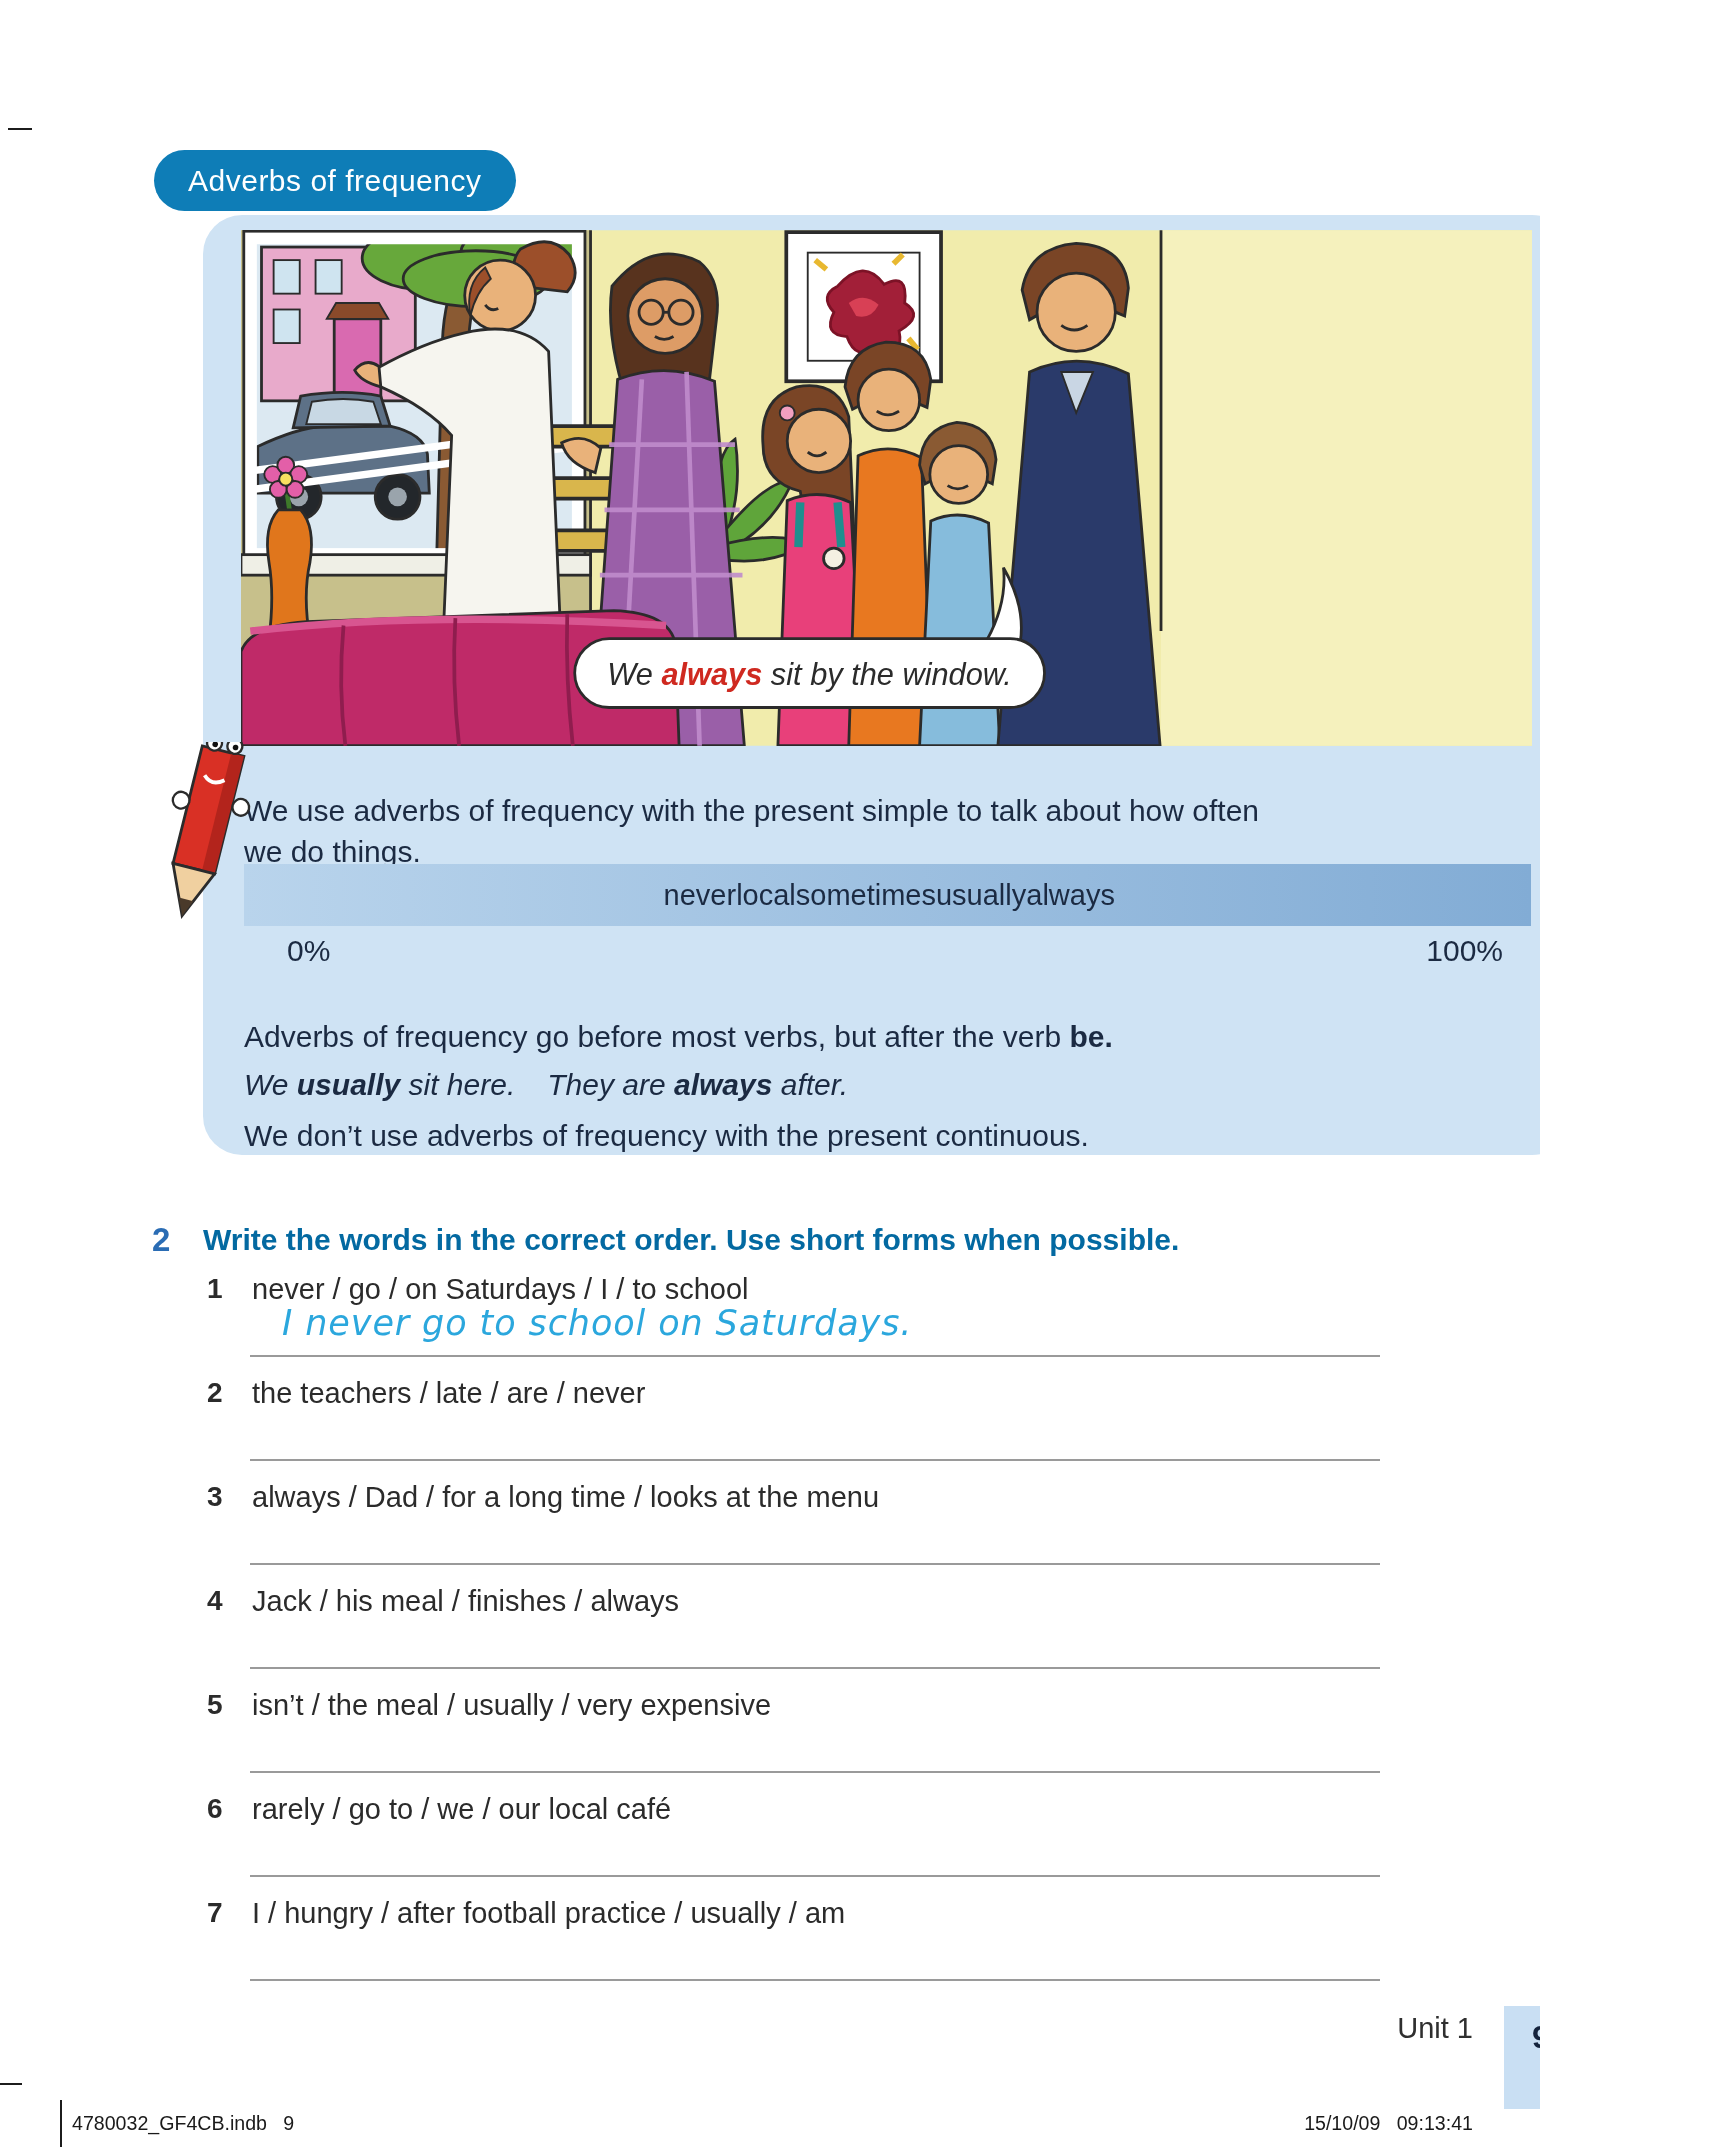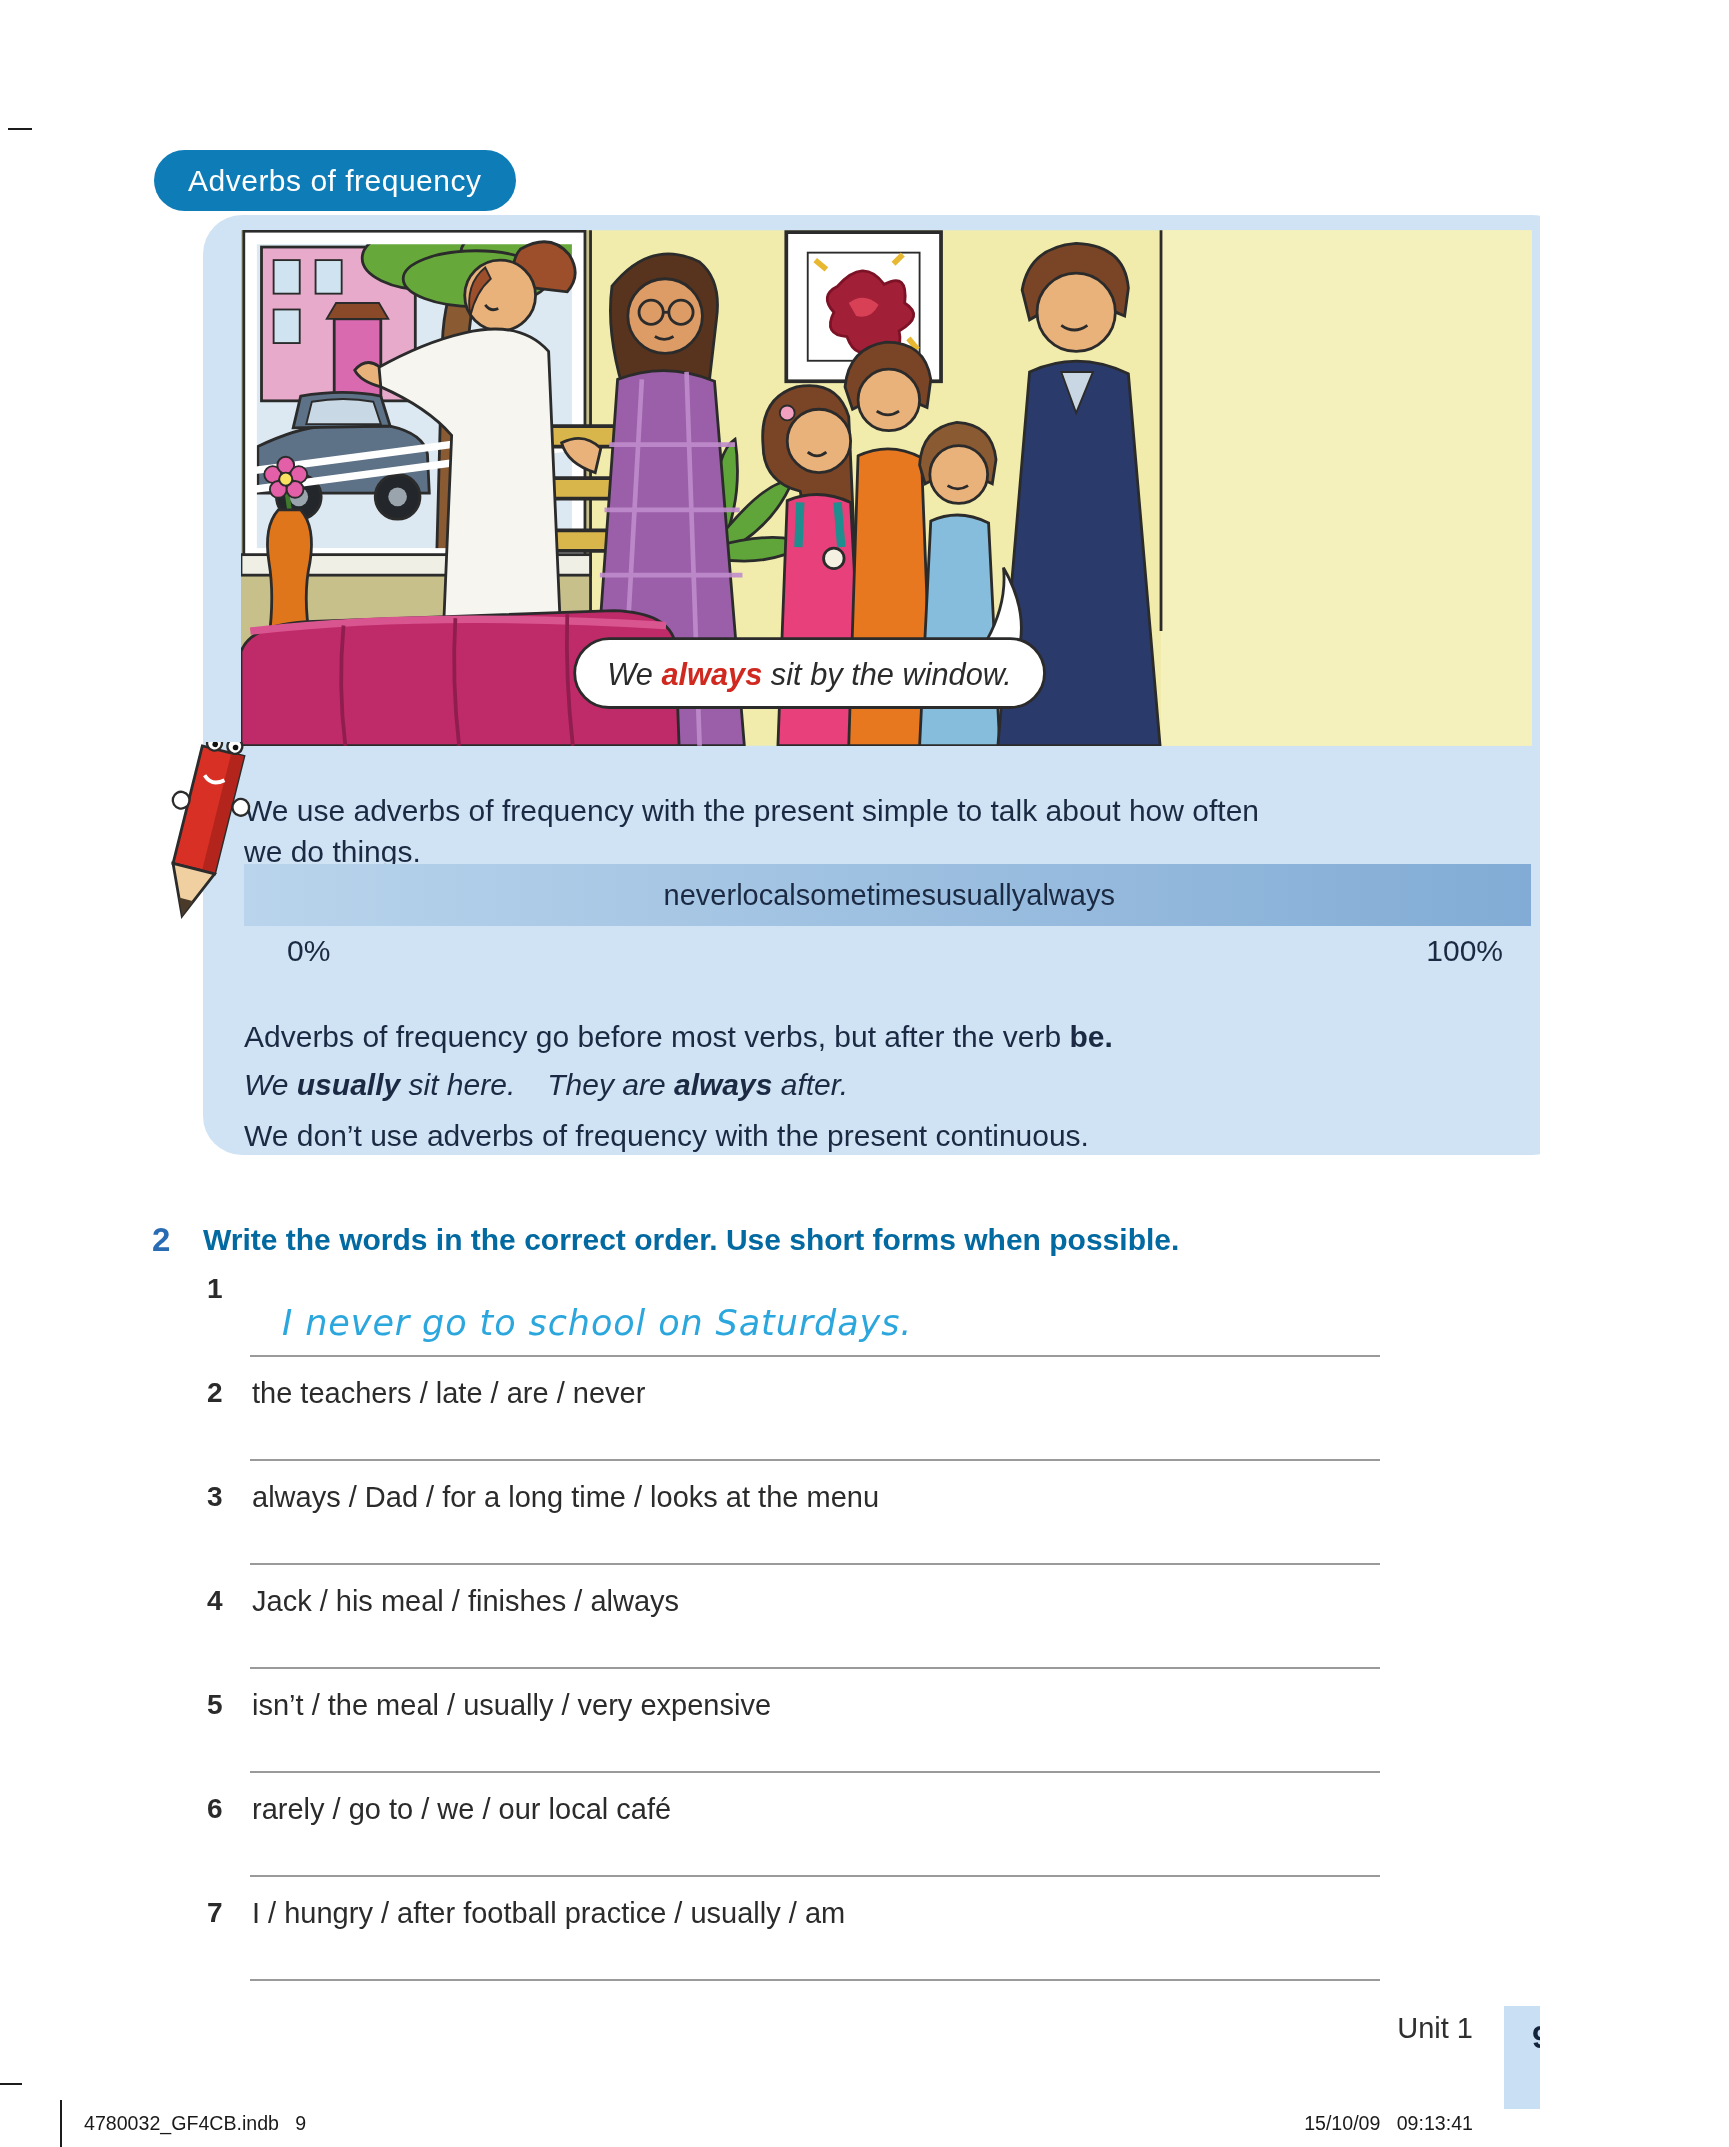--- a/index.html
+++ b/index.html
@@ -50,21 +50,21 @@
     color:var(--c-answer_blue);letter-spacing:0.9px;font-family:"DejaVu Sans",sans-serif;}
   .ex-row .uline{position:absolute;left:250px;top:82px;width:1130px;height:1.9px;background:var(--c-underline_gray);}
 
   .unit-label{position:absolute;left:1268px;top:2012px;width:205px;text-align:right;
     font-size:29px;color:#2f2f2f;z-index:3;}
   .pagebox{position:absolute;left:1504px;top:2006px;width:74px;height:103px;
     background:var(--c-pagebox_blue);z-index:3;text-align:center;}
   .pagebox .num{display:inline-block;margin-top:13px;font-size:32px;font-weight:bold;color:#14233c;}
 
   .printfoot{position:absolute;top:2112px;font-size:19.6px;color:#1a1a1a;white-space:pre;z-index:3;}
-  .pf-left{left:84px;} .pf-right{right:67px;}
+  .pf-left{left:72px;} .pf-right{right:67px;}
 </style>
 </head>
 <body>
 
 <div id="page">
 
   <div class="cropmark" style="left:1671px;top:0;width:1.9px;height:54px;"></div>
   <div class="cropmark" style="left:1692px;top:87px;width:37px;height:1.9px;"></div>
   <div class="cropmark" style="left:7.5px;top:128px;width:24px;height:1.9px;"></div>
   <div class="cropmark" style="left:60px;top:2100px;width:1.9px;height:48px;"></div>
@@ -286,20 +286,21 @@
   <div class="gb-text gb-rule2">We don’t use adverbs of frequency with the present continuous.</div>
 
   <div class="ex-head">
     <div class="ex-num">2</div>
     <div class="ex-title">Write the words in the correct order. Use short forms when possible.</div>
   </div>
 
   <div id="ex-items">
       <div class="ex-row">
         <div class="inum">1</div>
+        <div class="prompt">never / go / on Saturdays / I / to school</div>
         <div class="answer">I never go to school on Saturdays.</div>
         <div class="uline"></div>
       </div>
       <div class="ex-row">
         <div class="inum">2</div>
         <div class="prompt">the teachers / late / are / never</div>
         <div class="uline"></div>
       </div>
       <div class="ex-row">
         <div class="inum">3</div>

